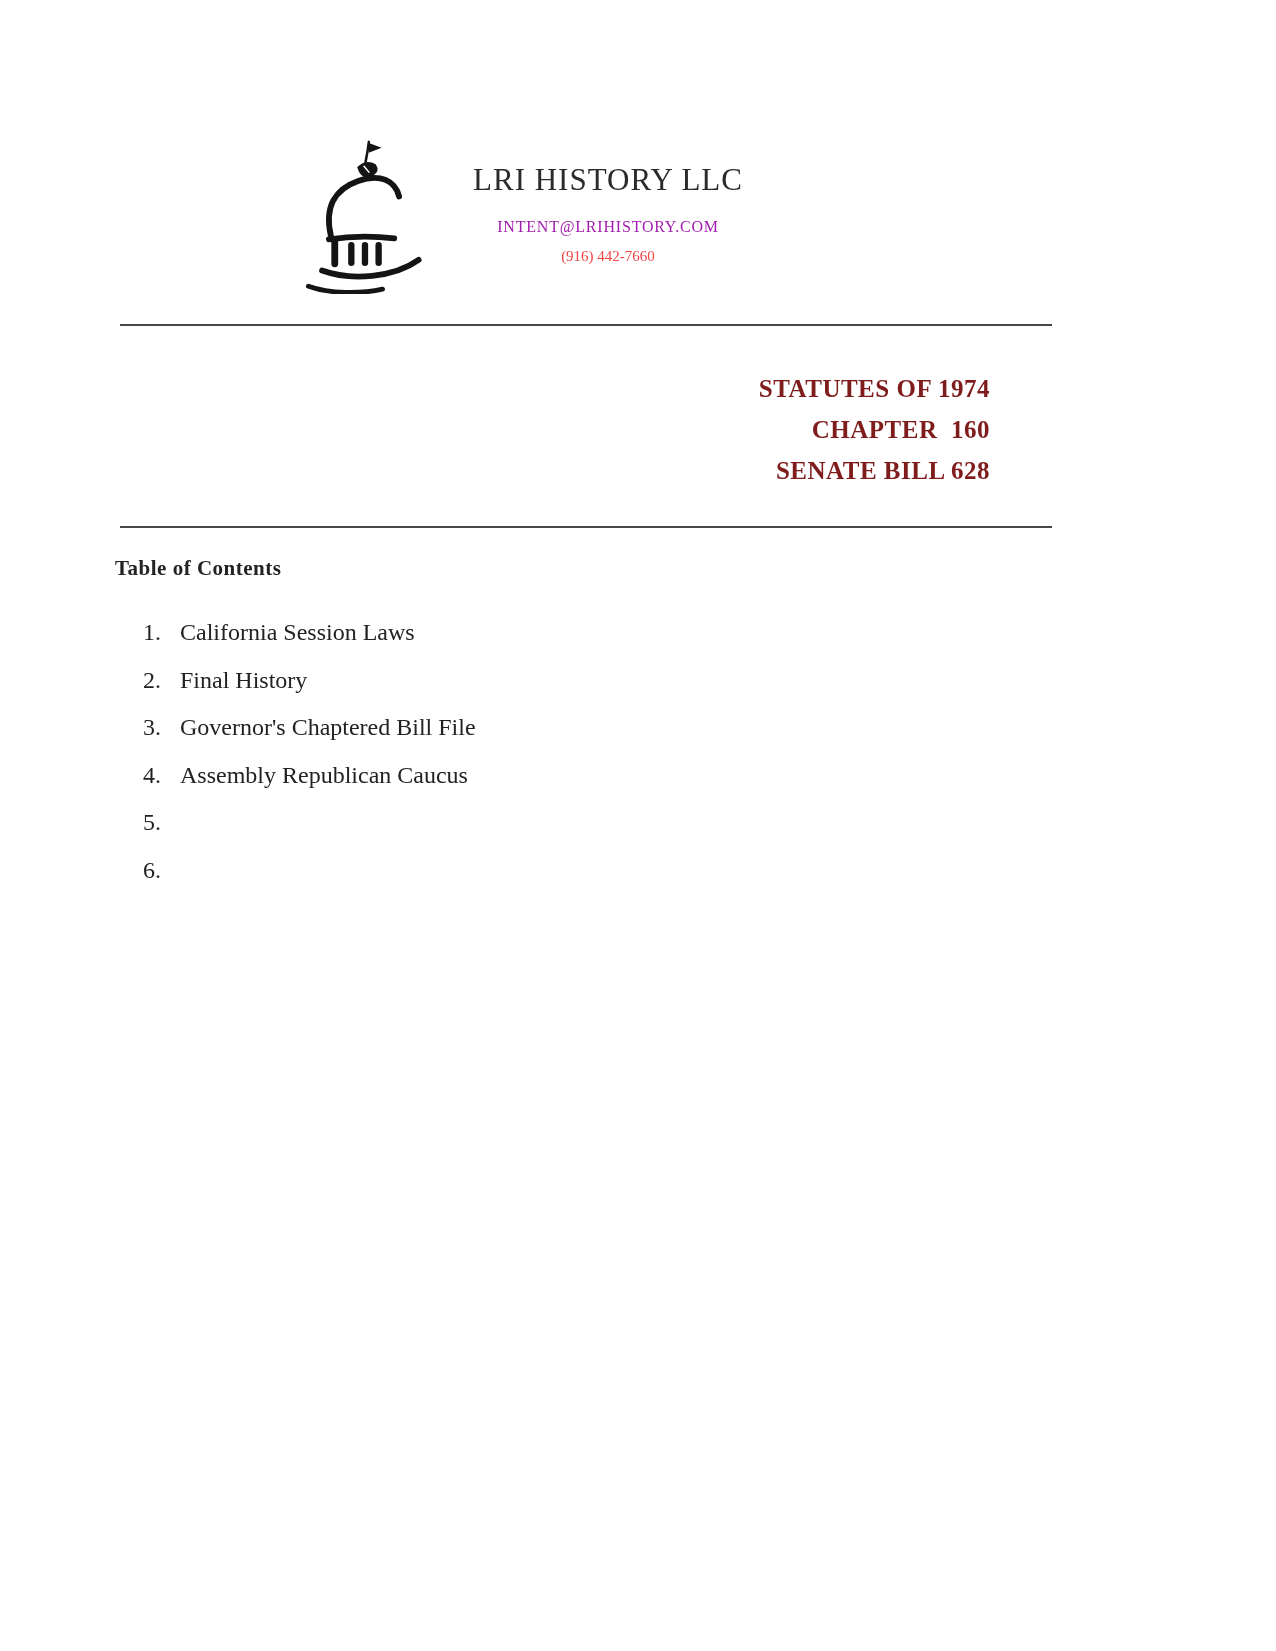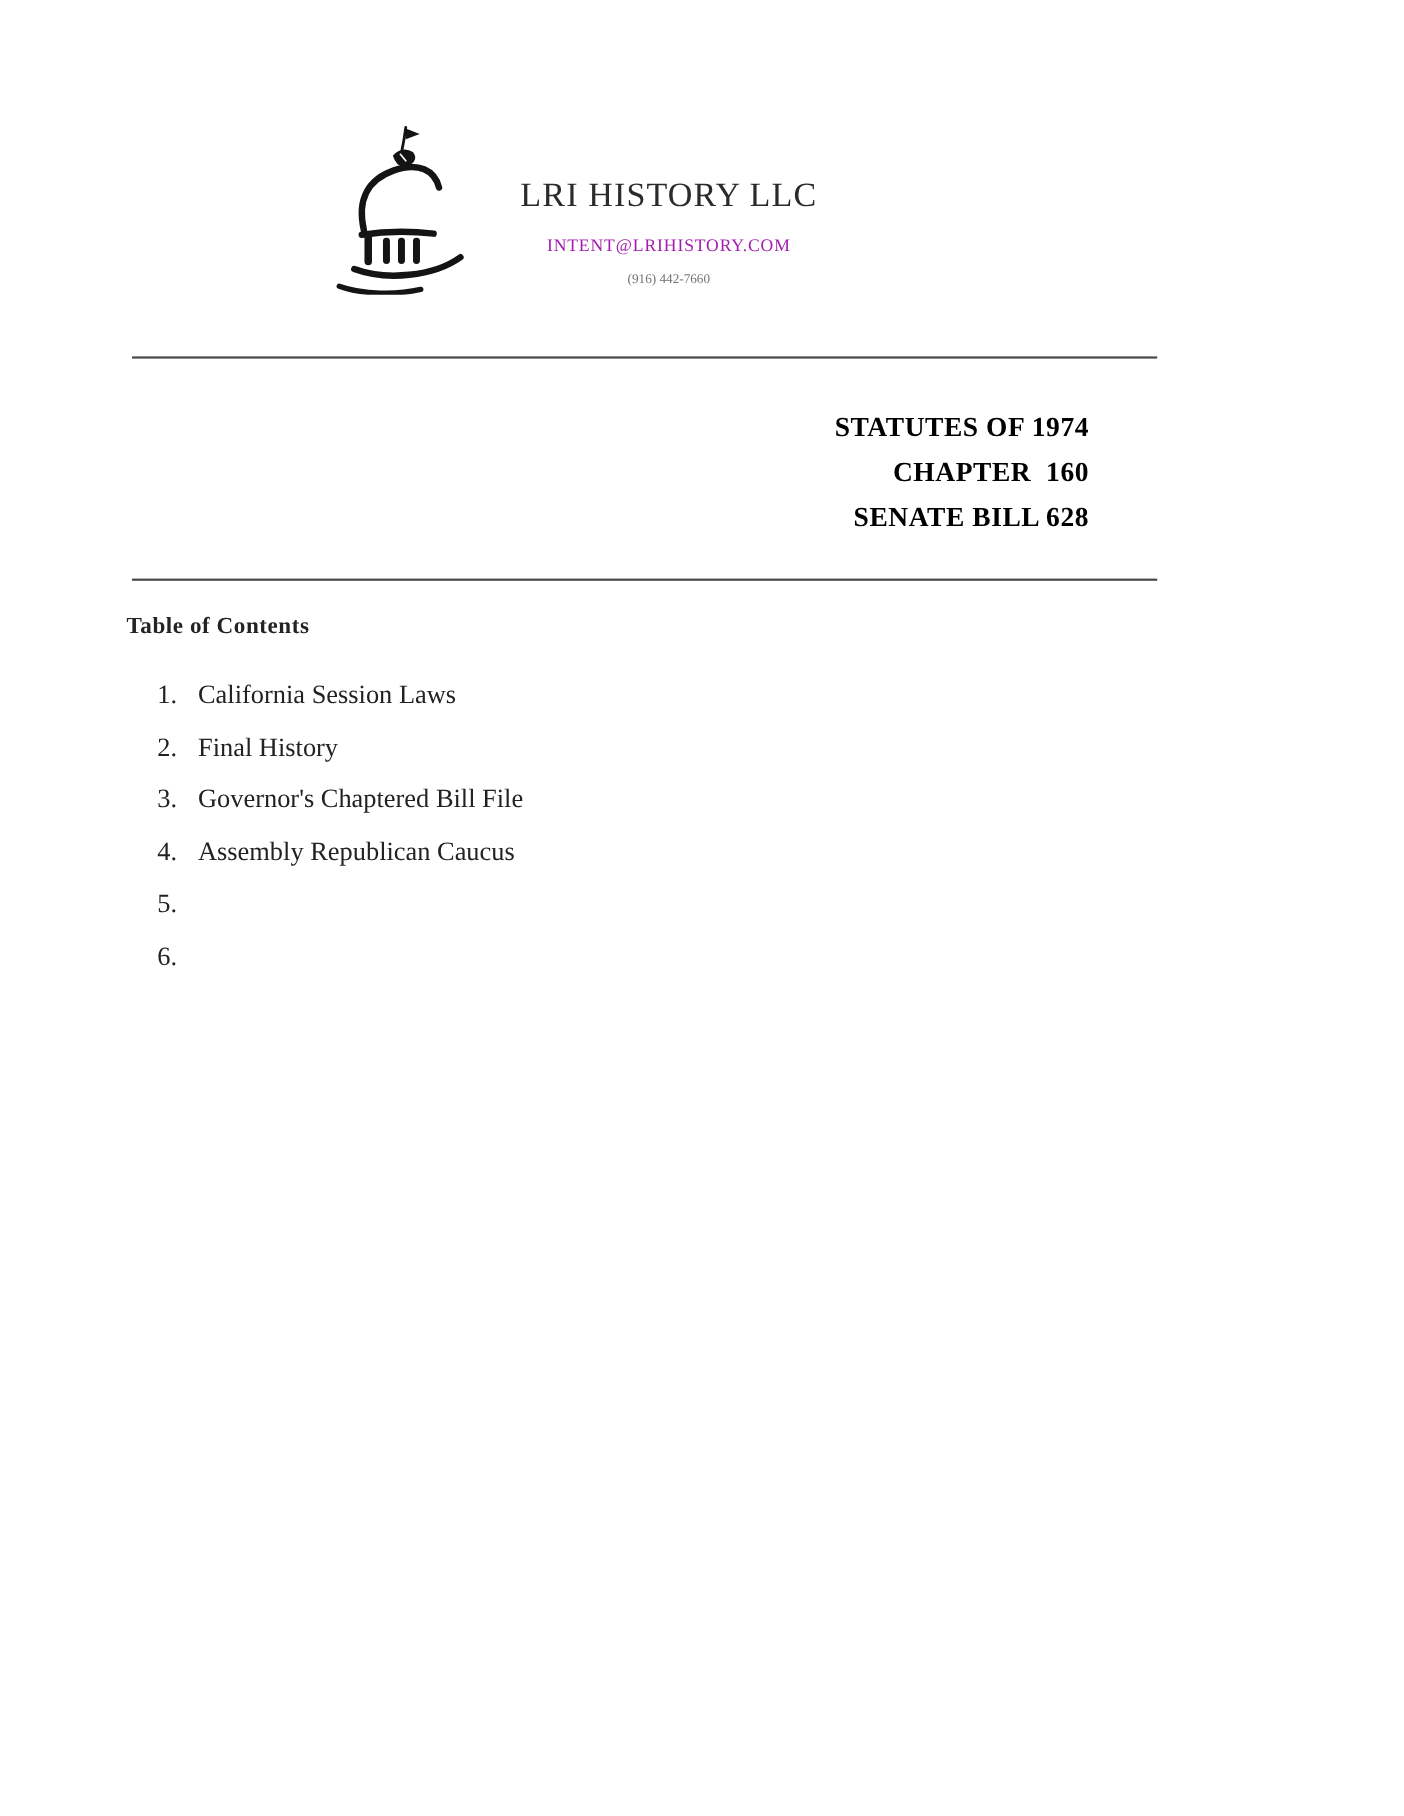--- a/index.html
+++ b/index.html
@@ -11,43 +11,43 @@
     margin: 0 auto;
     background: #ffffff;
     font-family: "Liberation Serif", "DejaVu Serif", serif;
     color: #1c1c1c;
     overflow: hidden;
   }
 
   
   .letterhead {
     position: absolute;
-    top: 112px;
+    top: 138px;
     left: 296px;
     display: flex;
-    align-items: flex-end;
+    align-items: flex-start;
   }
   .logo { width: 136px; height: 156px; flex: 0 0 auto; }
   .logo svg { width: 100%; height: 100%; display: block; }
   .contact { width: 352px; text-align: center; padding-top: 24px; }
   .company {
     font-size: 31px;
     letter-spacing: 1px;
     color: #2b2b2b;
     margin-bottom: 14px;
     white-space: nowrap;
   }
   .email, .website {
     font-size: 16px;
     letter-spacing: 0.8px;
     color: #a21caf;
     line-height: 29px;
     white-space: nowrap;
   }
-  .phone { font-size: 12px; color: #737373; line-height: 30px; white-space: nowrap; }
+  .phone { font-size: 15px; color: #ef4444; line-height: 30px; white-space: nowrap; }
 
   
   .rule {
     position: absolute;
     left: 120px;
     width: 932px;
     border: none;
     border-top: 2px solid #474747;
   }
   .rule-top { top: 324px; }
@@ -55,21 +55,21 @@
 
   
   .title-block {
     position: absolute;
     top: 368px;
     right: 286px;
     text-align: right;
     font-weight: bold;
     font-size: 25px;
     line-height: 41px;
-    color: #000000;
+    color: #7f1d1d;
     letter-spacing: 0.5px;
   }
   .title-block div { white-space: pre; }
 
   
   .toc { position: absolute; top: 556px; left: 115px; width: 900px; }
   .toc-heading {
     font-size: 21px;
     font-weight: bold;
     color: #232323;

